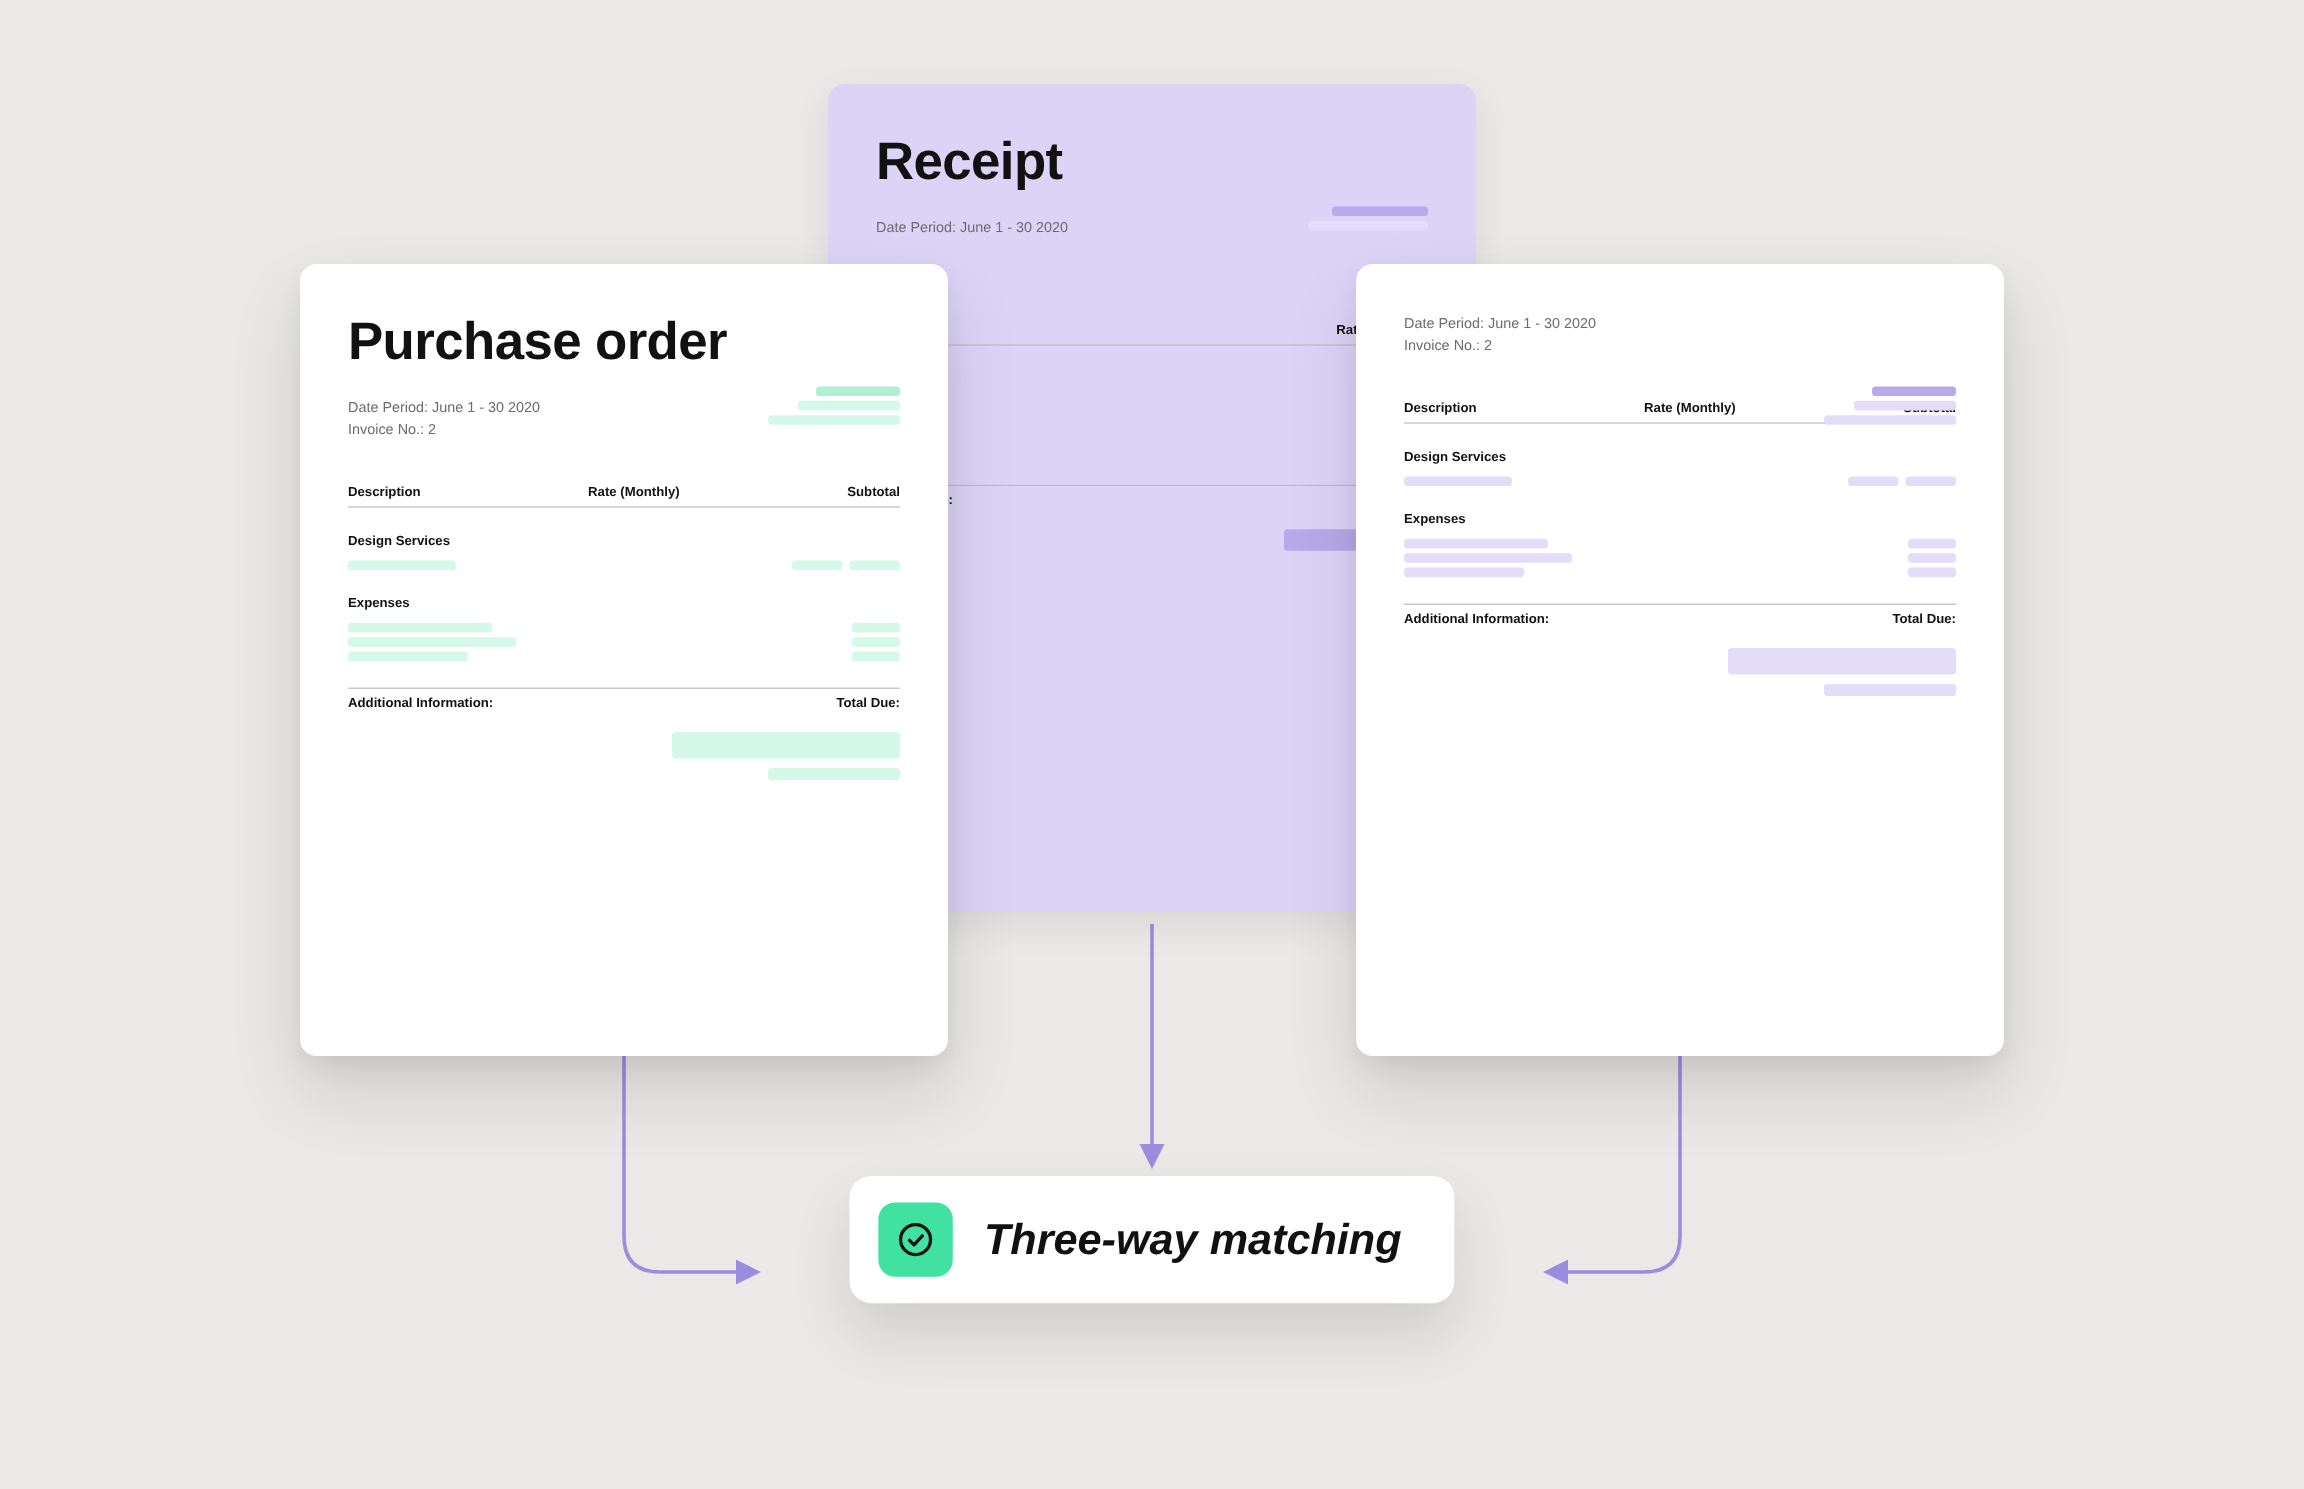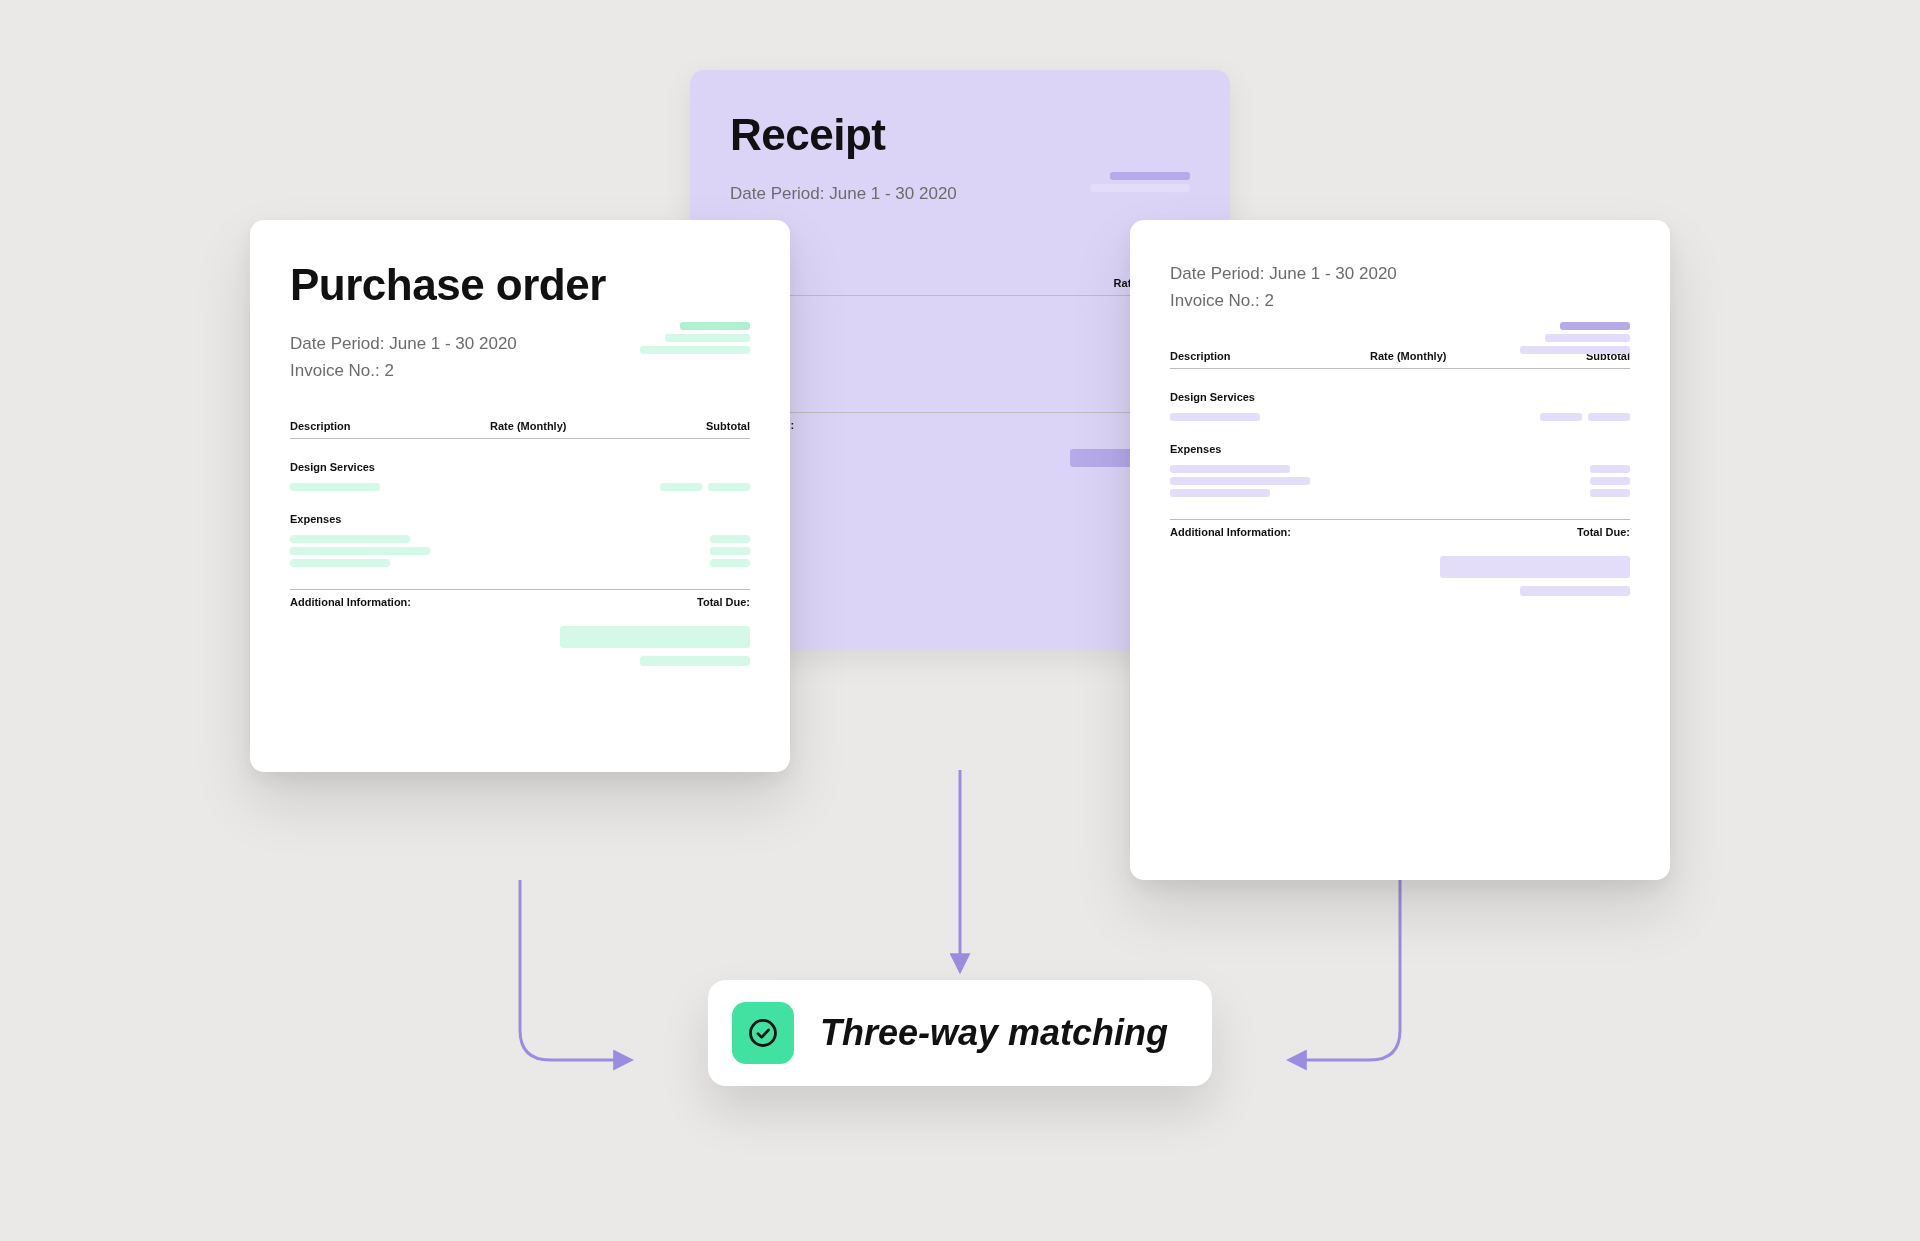--- a/index.html
+++ b/index.html
@@ -42,21 +42,21 @@
     background: var(--receipt-bg);
     box-shadow: 0 10px 30px rgba(0,0,0,0.08);
   }
   .doc h2 {
     margin: 0 0 20px 0;
     font-size: 44px;
     font-weight: 700;
     letter-spacing: -0.5px;
   }
   .meta {
-    font-size: 17px;
+    font-size: 12px;
     color: var(--muted);
     line-height: 1.6;
   }
   .meta-bars-right {
     position: absolute;
     top: 102px; right: 40px;
     display: flex; flex-direction: column; align-items: flex-end;
     gap: 4px;
   }
   .bar { height: 8px; border-radius: 3px; display:inline-block; }
@@ -138,21 +138,21 @@
       </marker>
     </defs>
 
     <path d="M 520 880 L 520 1030 Q 520 1060 550 1060 L 630 1060" fill="none" stroke="var(--arrow)" stroke-width="3" marker-end="url(#ah)"></path>
 
     <path d="M 960 770 L 960 970" fill="none" stroke="var(--arrow)" stroke-width="3" marker-end="url(#ah)"></path>
 
     <path d="M 1400 880 L 1400 1030 Q 1400 1060 1370 1060 L 1290 1060" fill="none" stroke="var(--arrow)" stroke-width="3" marker-end="url(#ah)"></path>
   </svg>
 
-  <div class="doc receipt rviolet" style="left:690px; top:70px; width:540px; height:580px;">
+  <div class="doc receipt rviolet" style="left:690px; top:70px; width:540px; height:690px;">
     <h2>Receipt</h2>
     <div class="meta">Date Period: June 1 - 30 2020</div>
     <div class="meta-bars-right">
       <span class="bar" style="width:80px;"></span>
       <span class="bar light" style="width:100px;"></span>
     </div>
     <div class="table-head" style="margin-top:70px;">
       <span>&nbsp;</span>
       <span>Rate (Monthly)</span>
     </div>
@@ -183,21 +183,21 @@
     </div>
     <div class="footer-line" style="margin-top:40px;">
       <span>Information:</span>
       <span>&nbsp;</span>
     </div>
     <div class="total-block">
       <span class="bar" style="width:120px; height:18px;"></span>
     </div>
   </div>
 
-  <div class="doc mint" style="left:250px; top:220px; width:540px; height:552px;">
+  <div class="doc mint" style="left:250px; top:220px; width:540px; height:660px;">
     <h2>Purchase order</h2>
     <div class="meta">Date Period: June 1 - 30 2020</div>
     <div class="meta">Invoice No.: 2</div>
     <div class="meta-bars-right">
       <span class="bar" style="width:70px;"></span>
       <span class="bar light" style="width:85px;"></span>
       <span class="bar light" style="width:110px;"></span>
     </div>
     <div class="table-head">
       <span>Description</span>

